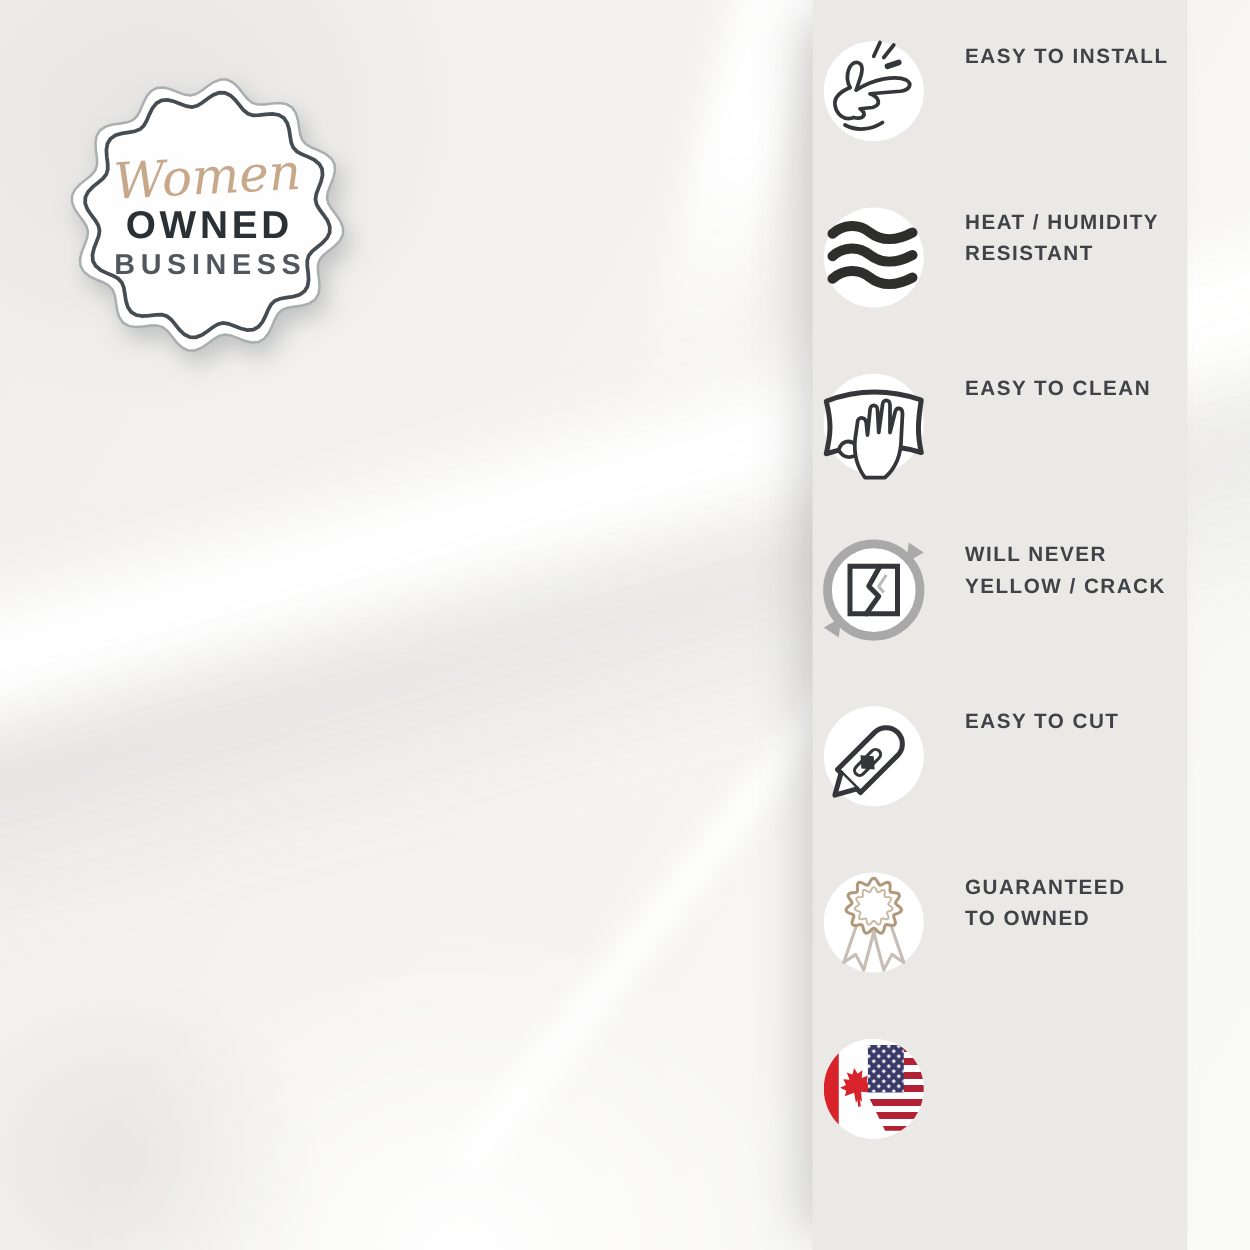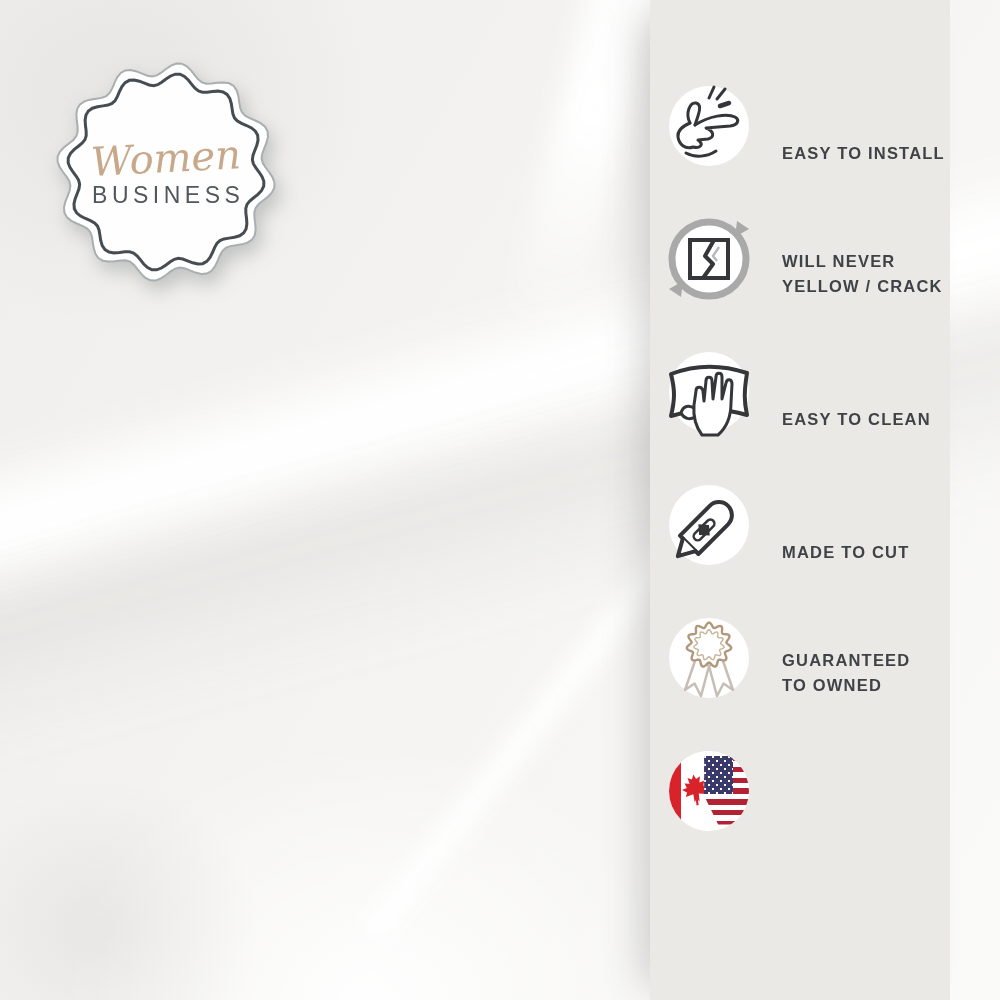--- a/index.html
+++ b/index.html
@@ -20,25 +20,25 @@
   .shade2{left:-120px;top:-120px;width:500px;height:450px;
       background:radial-gradient(closest-side,rgba(140,140,135,.10),rgba(140,140,135,0));}
   .shade3{left:-60px;bottom:-80px;width:320px;height:300px;
       background:radial-gradient(closest-side,rgba(140,140,135,.12),rgba(140,140,135,0));}
   
   .badge{position:absolute;left:56px;top:62px;width:220px;height:220px;z-index:2;}
   .badge svg{position:absolute;inset:0;filter:drop-shadow(5px 9px 9px rgba(90,95,100,.30));}
   .badge-text{position:absolute;inset:0;display:flex;flex-direction:column;align-items:center;justify-content:center;padding-top:4px;}
   .badge-script{font-family:"DejaVu Serif",serif;font-style:italic;font-size:40px;color:#C7A88A;transform:rotate(-3deg);line-height:1;margin-bottom:2px;}
   .badge-owned{font-weight:700;font-size:31px;letter-spacing:3px;text-indent:3px;color:#2B3034;line-height:1.05;}
-  .badge-business{font-weight:400;font-size:23px;letter-spacing:4.5px;text-indent:4.5px;color:#51575C;line-height:1.2;margin-top:2px;}
+  .badge-business{font-weight:700;font-size:23px;letter-spacing:4.5px;text-indent:4.5px;color:#51575C;line-height:1.2;margin-top:2px;}
   
   .panel{position:absolute;left:650px;top:0;width:300px;height:1000px;background:#EBE9E6;z-index:3;
          box-sizing:border-box;padding-top:33px;box-shadow:-22px 0 38px -16px rgba(80,80,75,.28);}
-  .feature-row{display:flex;align-items:flex-end;height:133px;padding-left:19px;}
+  .feature-row{display:flex;align-items:flex-start;height:133px;padding-left:9px;}
   .icon-wrap{position:relative;width:80px;height:80px;flex:0 0 80px;}
   .icon-bg{position:absolute;inset:0;border-radius:50%;background:#fff;}
   .icon-wrap>svg{position:absolute;left:-10px;top:-10px;width:100px;height:100px;overflow:visible;}
   .label{margin-left:33px;font-weight:700;font-size:16.5px;line-height:25px;letter-spacing:1.2px;color:#3F4347;white-space:pre-line;max-width:180px;}
   
   .flag-circle{position:absolute;inset:0;border-radius:50%;overflow:hidden;background:#fff;}
   .canada{position:absolute;left:0;top:0;bottom:0;width:52%;background:#fff;}
   .canada::before{content:"";position:absolute;left:0;top:0;bottom:0;width:12px;background:#D8232A;}
   .leaf{position:absolute;left:9px;top:19px;width:35px;height:40px;transform:rotate(-8deg);}
   .usa{position:absolute;left:44%;top:6%;right:-2%;bottom:8%;
@@ -65,20 +65,21 @@
     <div class="streak s3"></div>
   </div>
 
   <div class="badge">
     <svg viewBox="0 0 220 220">
       <path fill="#ffffff" stroke="#A9AEB0" stroke-width="2" d="M213.00,110.00L216.39,115.07L218.42,120.35L218.32,125.57L215.96,130.42L211.88,134.71L207.07,138.50L202.69,142.08L199.65,145.89L198.31,150.33L198.43,155.59L199.20,161.50L199.61,167.59L198.72,173.18L196.02,177.65L191.55,180.67L185.87,182.34L179.81,183.22L174.23,184.13L169.69,185.91L166.32,189.09L163.79,193.69L161.50,199.20L158.81,204.67L155.24,209.07L150.67,211.59L145.29,211.98L139.53,210.58L133.85,208.32L128.56,206.32L123.74,205.58L119.23,206.65L114.73,209.37L110.00,213.00L104.93,216.39L99.65,218.42L94.43,218.32L89.58,215.96L85.29,211.88L81.50,207.07L77.92,202.69L74.11,199.65L69.67,198.31L64.41,198.43L58.50,199.20L52.41,199.61L46.82,198.72L42.35,196.02L39.33,191.55L37.66,185.87L36.78,179.81L35.87,174.23L34.09,169.69L30.91,166.32L26.31,163.79L20.80,161.50L15.33,158.81L10.93,155.24L8.41,150.67L8.02,145.29L9.42,139.53L11.68,133.85L13.68,128.56L14.42,123.74L13.35,119.23L10.63,114.73L7.00,110.00L3.61,104.93L1.58,99.65L1.68,94.43L4.04,89.58L8.12,85.29L12.93,81.50L17.31,77.92L20.35,74.11L21.69,69.67L21.57,64.41L20.80,58.50L20.39,52.41L21.28,46.82L23.98,42.35L28.45,39.33L34.13,37.66L40.19,36.78L45.77,35.87L50.31,34.09L53.68,30.91L56.21,26.31L58.50,20.80L61.19,15.33L64.76,10.93L69.33,8.41L74.71,8.02L80.47,9.42L86.15,11.68L91.44,13.68L96.26,14.42L100.77,13.35L105.27,10.63L110.00,7.00L115.07,3.61L120.35,1.58L125.57,1.68L130.42,4.04L134.71,8.12L138.50,12.93L142.08,17.31L145.89,20.35L150.33,21.69L155.59,21.57L161.50,20.80L167.59,20.39L173.18,21.28L177.65,23.98L180.67,28.45L182.34,34.13L183.22,40.19L184.13,45.77L185.91,50.31L189.09,53.68L193.69,56.21L199.20,58.50L204.67,61.19L209.07,64.76L211.59,69.33L211.98,74.71L210.58,80.47L208.32,86.15L206.32,91.44L205.58,96.26L206.65,100.77L209.37,105.27L213.00,110.00Z"></path>
       <path fill="#fefefe" stroke="#454D52" stroke-width="3" d="M203.00,110.00L206.03,114.57L207.83,119.34L207.74,124.05L205.62,128.43L201.97,132.31L197.66,135.74L193.74,138.98L191.01,142.43L189.80,146.44L189.87,151.18L190.54,156.50L190.87,161.97L190.05,167.01L187.62,171.04L183.60,173.77L178.49,175.30L173.05,176.12L168.03,176.97L163.94,178.59L160.88,181.46L158.58,185.60L156.50,190.54L154.05,195.45L150.83,199.39L146.70,201.67L141.85,202.03L136.66,200.80L131.54,198.79L126.77,197.02L122.42,196.37L118.34,197.33L114.28,199.76L110.00,203.00L105.43,206.03L100.66,207.83L95.95,207.74L91.57,205.62L87.69,201.97L84.26,197.66L81.02,193.74L77.57,191.01L73.56,189.80L68.82,189.87L63.50,190.54L58.03,190.87L52.99,190.05L48.96,187.62L46.23,183.60L44.70,178.49L43.88,173.05L43.03,168.03L41.41,163.94L38.54,160.88L34.40,158.58L29.46,156.50L24.55,154.05L20.61,150.83L18.33,146.70L17.97,141.85L19.20,136.66L21.21,131.54L22.98,126.77L23.63,122.42L22.67,118.34L20.24,114.28L17.00,110.00L13.97,105.43L12.17,100.66L12.26,95.95L14.38,91.57L18.03,87.69L22.34,84.26L26.26,81.02L28.99,77.57L30.20,73.56L30.13,68.82L29.46,63.50L29.13,58.03L29.95,52.99L32.38,48.96L36.40,46.23L41.51,44.70L46.95,43.88L51.97,43.03L56.06,41.41L59.12,38.54L61.42,34.40L63.50,29.46L65.95,24.55L69.17,20.61L73.30,18.33L78.15,17.97L83.34,19.20L88.46,21.21L93.23,22.98L97.58,23.63L101.66,22.67L105.72,20.24L110.00,17.00L114.57,13.97L119.34,12.17L124.05,12.26L128.43,14.38L132.31,18.03L135.74,22.34L138.98,26.26L142.43,28.99L146.44,30.20L151.18,30.13L156.50,29.46L161.97,29.13L167.01,29.95L171.04,32.38L173.77,36.40L175.30,41.51L176.12,46.95L176.97,51.97L178.59,56.06L181.46,59.12L185.60,61.42L190.54,63.50L195.45,65.95L199.39,69.17L201.67,73.30L202.03,78.15L200.80,83.34L198.79,88.46L197.02,93.23L196.37,97.58L197.33,101.66L199.76,105.72L203.00,110.00Z"></path>
     </svg>
     <div class="badge-text">
       <div class="badge-script">Women</div>
+      <div class="badge-owned">OWNED</div>
       <div class="badge-business">BUSINESS</div>
     </div>
   </div>
 
   <aside class="panel">
 
     <div class="feature-row">
       <div class="icon-wrap">
         <div class="icon-bg"></div>
         <svg viewBox="0 0 100 100">
@@ -86,20 +87,44 @@
           <path class="ink" d="M66 13 L58 23"></path>
           <path class="ink" style="stroke-width:4.5" d="M70 27 L61 30"></path>
           <path class="ink" d="M31 47 C26 37 31 26 37 27 C42 28 41 34 39 40 L36 49"></path>
           <path class="ink" d="M36 49 C50 40 68 37 76 41 C81 44 79 49 71 50 L47 52 C55 55 56 61 49 63 L39 64 C45 68 42 73 34 71 C26 74 20 68 19 61 C18 54 24 50 31 47"></path>
           <path class="ink" d="M27 77 C36 82 48 81 57 75"></path>
         </svg>
       </div>
       <div class="label">EASY TO INSTALL</div>
     </div>
 
+    <div class="feature-row">
+      <div class="icon-wrap">
+        <div class="icon-bg"></div>
+        <svg viewBox="0 0 100 100">
+          <path class="ink" style="stroke-width:8;stroke:#2E2E2C" d="M17 31 C26 23 38 23 47 30 C56 37 68 37 81 30"></path>
+          <path class="ink" style="stroke-width:8;stroke:#2E2E2C" d="M17 49 C26 41 38 41 47 48 C56 55 68 55 81 48"></path>
+          <path class="ink" style="stroke-width:8;stroke:#2E2E2C" d="M17 67 C26 59 38 59 47 66 C56 73 68 73 81 66"></path>
+        </svg>
+      </div>
+      <div class="label">HEAT / HUMIDITY
+RESISTANT</div>
+    </div>
+
+    <div class="feature-row">
+      <div class="icon-wrap">
+        <div class="icon-bg"></div>
+        <svg viewBox="0 0 100 100">
+          <path class="ink" style="stroke-width:4;fill:#fff" d="M12 32 C38 22 64 23 88 31 C85 50 85 59 88 73 C62 65 38 66 12 74 C16 57 16 48 12 32 Z"></path>
+          <path class="ink" style="fill:#fff" d="M36 67 C30 62 24 64 22 71 C25 77 31 78 36 75"></path>
+          <path class="ink" style="fill:#fff" d="M43 93 C37 85 34 75 35 63 L37 49 C37 44 43 44 44 49 L45 59 L47 39 C47 34 53 34 53 39 L54 57 L57 35 C57 30 63 30 63 35 L63 57 L67 41 C68 36 73 37 73 42 L72 61 C72 75 67 86 59 93 Z"></path>
+        </svg>
+      </div>
+      <div class="label">EASY TO CLEAN</div>
+    </div>
 
     <div class="feature-row">
       <div class="icon-wrap">
         <div class="icon-bg"></div>
         <svg viewBox="0 0 100 100">
           <circle cx="50" cy="50" r="37" fill="none" stroke="#A9A9A9" stroke-width="7"></circle>
           <path d="M78 12 L90 20 L76 28 Z" fill="#A9A9A9"></path>
           <path d="M22 88 L10 80 L24 72 Z" fill="#A9A9A9"></path>
           <rect x="31" y="31" width="38" height="38" fill="#fff" stroke="#35363A" stroke-width="4"></rect>
           <path d="M60 38 L54 47 L58 52" fill="none" stroke="#B9B9B9" stroke-width="2.5" stroke-linejoin="round"></path>
@@ -107,41 +132,29 @@
         </svg>
       </div>
       <div class="label">WILL NEVER
 YELLOW / CRACK</div>
     </div>
 
     <div class="feature-row">
       <div class="icon-wrap">
         <div class="icon-bg"></div>
         <svg viewBox="0 0 100 100">
-          <path class="ink" style="stroke-width:4;fill:#fff" d="M12 32 C38 22 64 23 88 31 C85 50 85 59 88 73 C62 65 38 66 12 74 C16 57 16 48 12 32 Z"></path>
-          <path class="ink" style="fill:#fff" d="M36 67 C30 62 24 64 22 71 C25 77 31 78 36 75"></path>
-          <path class="ink" style="fill:#fff" d="M43 93 C37 85 34 75 35 63 L37 49 C37 44 43 44 44 49 L45 59 L47 39 C47 34 53 34 53 39 L54 57 L57 35 C57 30 63 30 63 35 L63 57 L67 41 C68 36 73 37 73 42 L72 61 C72 75 67 86 59 93 Z"></path>
-        </svg>
-      </div>
-      <div class="label">EASY TO CLEAN</div>
-    </div>
-
-    <div class="feature-row">
-      <div class="icon-wrap">
-        <div class="icon-bg"></div>
-        <svg viewBox="0 0 100 100">
           <g transform="rotate(135 50 50)">
             <path class="ink" style="stroke-width:4;fill:#fff" d="M78 37 H36 A13 13 0 0 0 36 63 H78 Z"></path>
             <path class="ink" style="stroke-width:4;fill:#fff" d="M78 41 L94 50 L78 59"></path>
             <rect x="44" y="46" width="26" height="8" rx="4" fill="none" stroke="#35363A" stroke-width="2.5"></rect>
             <path d="M57 42 L64 50 L57 58 L50 50 Z" fill="#35363A"></path>
           </g>
         </svg>
       </div>
-      <div class="label">MADE TO CUT</div>
+      <div class="label">EASY TO CUT</div>
     </div>
 
     <div class="feature-row">
       <div class="icon-wrap">
         <div class="icon-bg"></div>
         <svg viewBox="0 0 100 100">
           <path d="M37 50 L26 82 L35.5 75.5 L42 88 L50 58 Z" fill="#fff" stroke="#C6BEB4" stroke-width="2.5" stroke-linejoin="round"></path>
           <path d="M63 50 L74 82 L64.5 75.5 L58 88 L50 58 Z" fill="#fff" stroke="#C6BEB4" stroke-width="2.5" stroke-linejoin="round"></path>
           <path fill="#fff" stroke="#B2987B" stroke-width="2.4" d="M70.00,37.00L71.18,38.01L71.98,39.10L72.17,40.19L71.68,41.18L70.60,42.00L69.19,42.63L67.77,43.15L66.64,43.66L66.01,44.31L65.93,45.21L66.28,46.40L66.83,47.81L67.27,49.30L67.35,50.65L66.93,51.67L65.98,52.24L64.63,52.34L63.10,52.11L61.62,51.78L60.40,51.60L59.52,51.81L58.96,52.52L58.61,53.71L58.31,55.19L57.88,56.68L57.22,57.86L56.31,58.49L55.21,58.46L54.01,57.82L52.85,56.80L51.79,55.71L50.85,54.90L50.00,54.60L49.15,54.90L48.21,55.71L47.15,56.80L45.99,57.82L44.79,58.46L43.69,58.49L42.78,57.86L42.12,56.68L41.69,55.19L41.39,53.71L41.04,52.52L40.48,51.81L39.60,51.60L38.38,51.78L36.90,52.11L35.37,52.34L34.02,52.24L33.07,51.67L32.65,50.65L32.73,49.30L33.17,47.81L33.72,46.40L34.07,45.21L33.99,44.31L33.36,43.66L32.23,43.15L30.81,42.63L29.40,42.00L28.32,41.18L27.83,40.19L28.02,39.10L28.82,38.01L30.00,37.00L31.22,36.11L32.16,35.30L32.58,34.50L32.40,33.61L31.73,32.57L30.81,31.37L29.97,30.07L29.50,28.79L29.62,27.69L30.38,26.88L31.64,26.40L33.17,26.19L34.69,26.09L35.91,25.92L36.70,25.47L37.03,24.63L37.03,23.39L36.90,21.89L36.90,20.34L37.19,19.02L37.89,18.16L38.96,17.88L40.29,18.16L41.69,18.81L43.01,19.55L44.14,20.06L45.04,20.11L45.77,19.58L46.44,18.54L47.15,17.20L47.98,15.90L48.95,14.95L50.00,14.60L51.05,14.95L52.02,15.90L52.85,17.20L53.56,18.54L54.23,19.58L54.96,20.11L55.86,20.06L56.99,19.55L58.31,18.81L59.71,18.16L61.04,17.88L62.11,18.16L62.81,19.02L63.10,20.34L63.10,21.89L62.97,23.39L62.97,24.63L63.30,25.47L64.09,25.92L65.31,26.09L66.83,26.19L68.36,26.40L69.62,26.88L70.38,27.69L70.50,28.79L70.03,30.07L69.19,31.37L68.27,32.57L67.60,33.61L67.42,34.50L67.84,35.30L68.78,36.11L70.00,37.00Z"></path>
           <path fill="none" stroke="#C9B79D" stroke-width="1.5" d="M63.50,37.00L64.38,37.69L64.99,38.43L65.14,39.18L64.79,39.85L63.99,40.39L62.95,40.80L61.91,41.12L61.09,41.44L60.64,41.86L60.61,42.47L60.91,43.30L61.36,44.30L61.73,45.35L61.84,46.31L61.56,47.02L60.90,47.39L59.94,47.42L58.84,47.20L57.79,46.90L56.93,46.73L56.33,46.84L55.97,47.34L55.77,48.20L55.61,49.28L55.35,50.37L54.93,51.23L54.31,51.68L53.55,51.63L52.73,51.14L51.92,50.36L51.20,49.54L50.57,48.93L50.00,48.70L49.43,48.93L48.80,49.54L48.08,50.36L47.27,51.14L46.45,51.63L45.69,51.68L45.07,51.23L44.65,50.37L44.39,49.28L44.23,48.20L44.03,47.34L43.67,46.84L43.07,46.73L42.21,46.90L41.16,47.20L40.06,47.42L39.10,47.39L38.44,47.02L38.16,46.31L38.27,45.35L38.64,44.30L39.09,43.30L39.39,42.47L39.36,41.86L38.91,41.44L38.09,41.12L37.05,40.80L36.01,40.39L35.21,39.85L34.86,39.18L35.01,38.43L35.62,37.69L36.50,37.00L37.41,36.40L38.11,35.86L38.42,35.33L38.27,34.74L37.76,34.03L37.05,33.20L36.39,32.29L36.02,31.40L36.08,30.64L36.62,30.10L37.53,29.80L38.64,29.70L39.74,29.69L40.61,29.62L41.16,29.34L41.36,28.76L41.31,27.88L41.16,26.80L41.10,25.68L41.27,24.73L41.73,24.13L42.47,23.96L43.40,24.20L44.39,24.72L45.32,25.30L46.09,25.72L46.70,25.77L47.18,25.40L47.62,24.63L48.08,23.64L48.63,22.67L49.28,21.96L50.00,21.70L50.72,21.96L51.37,22.67L51.92,23.64L52.38,24.63L52.82,25.40L53.30,25.77L53.91,25.72L54.68,25.30L55.61,24.72L56.60,24.20L57.53,23.96L58.27,24.13L58.73,24.73L58.90,25.68L58.84,26.80L58.69,27.88L58.64,28.76L58.84,29.34L59.39,29.62L60.26,29.69L61.36,29.70L62.47,29.80L63.38,30.10L63.92,30.64L63.98,31.40L63.61,32.29L62.95,33.20L62.24,34.03L61.73,34.74L61.58,35.33L61.89,35.86L62.59,36.40L63.50,37.00Z"></path>

